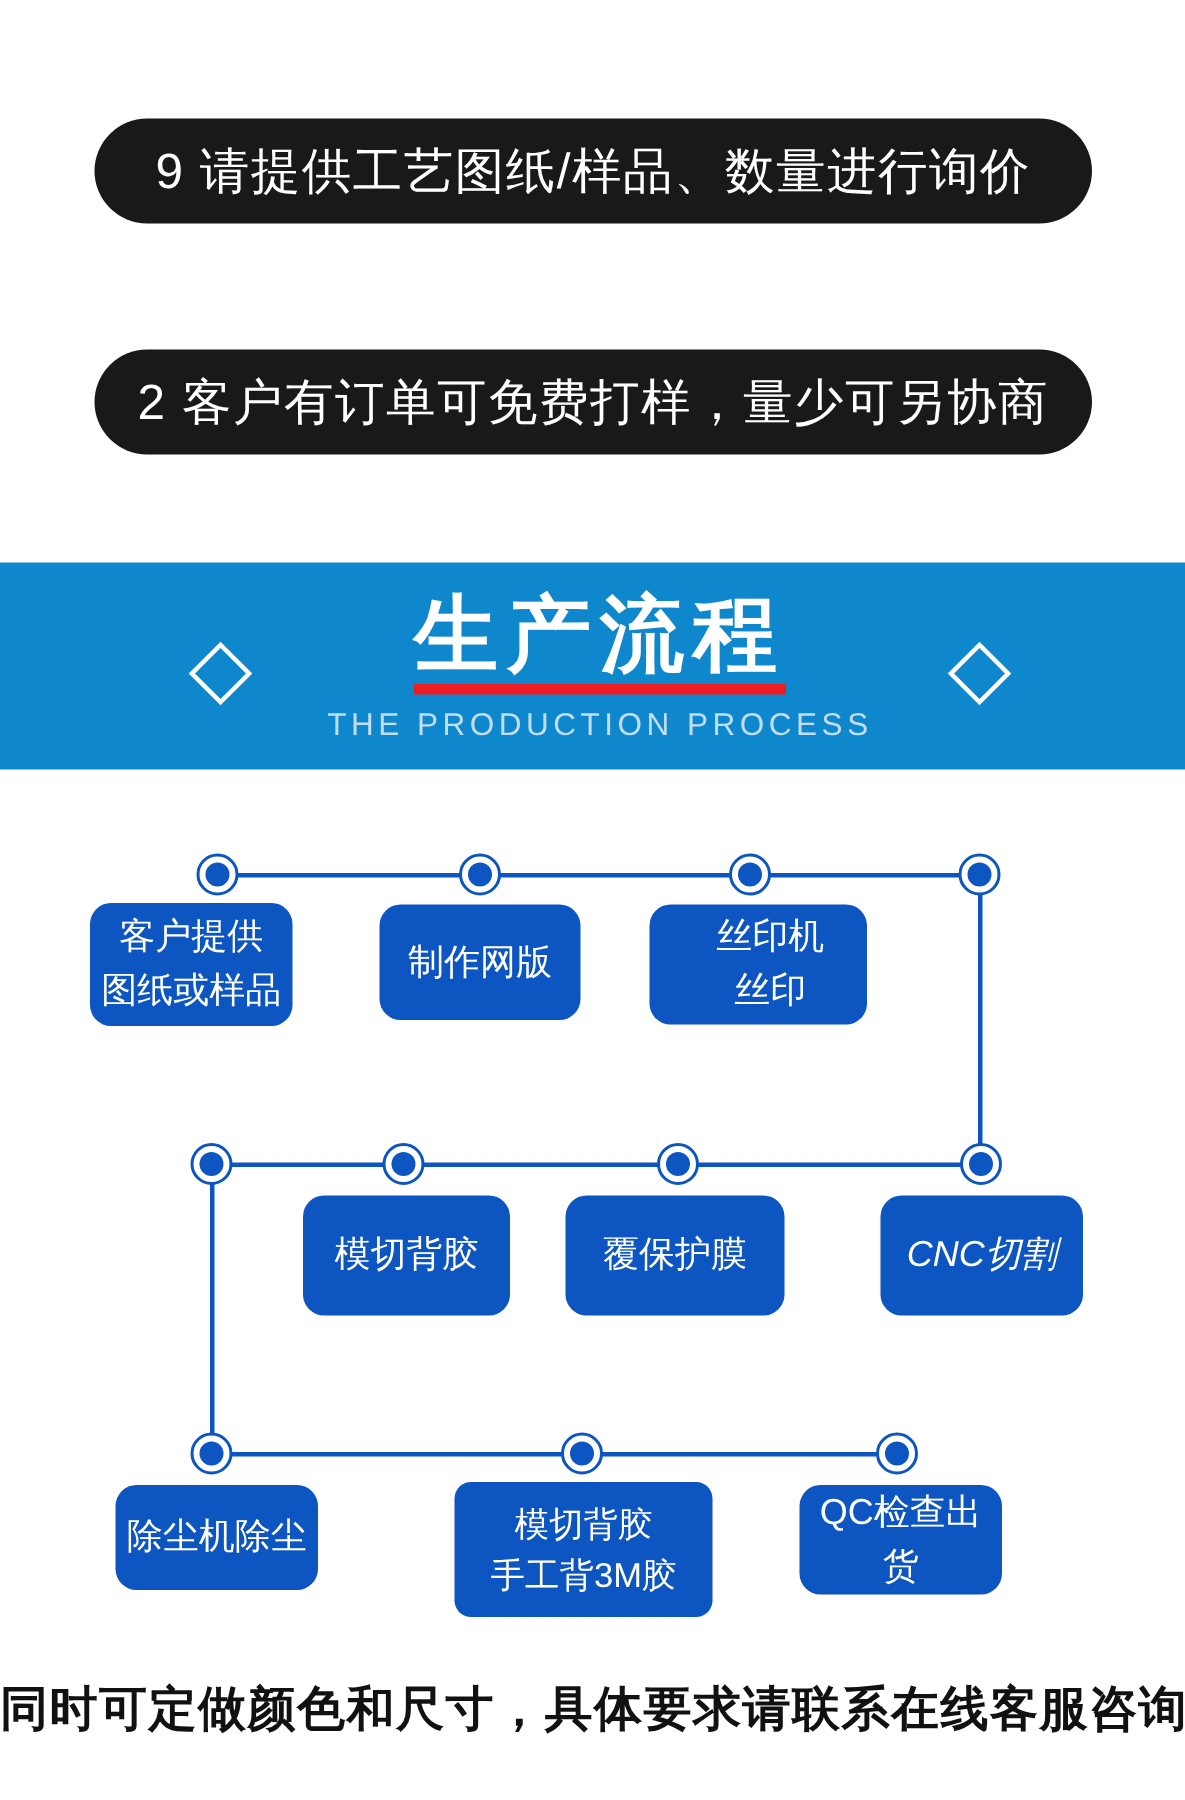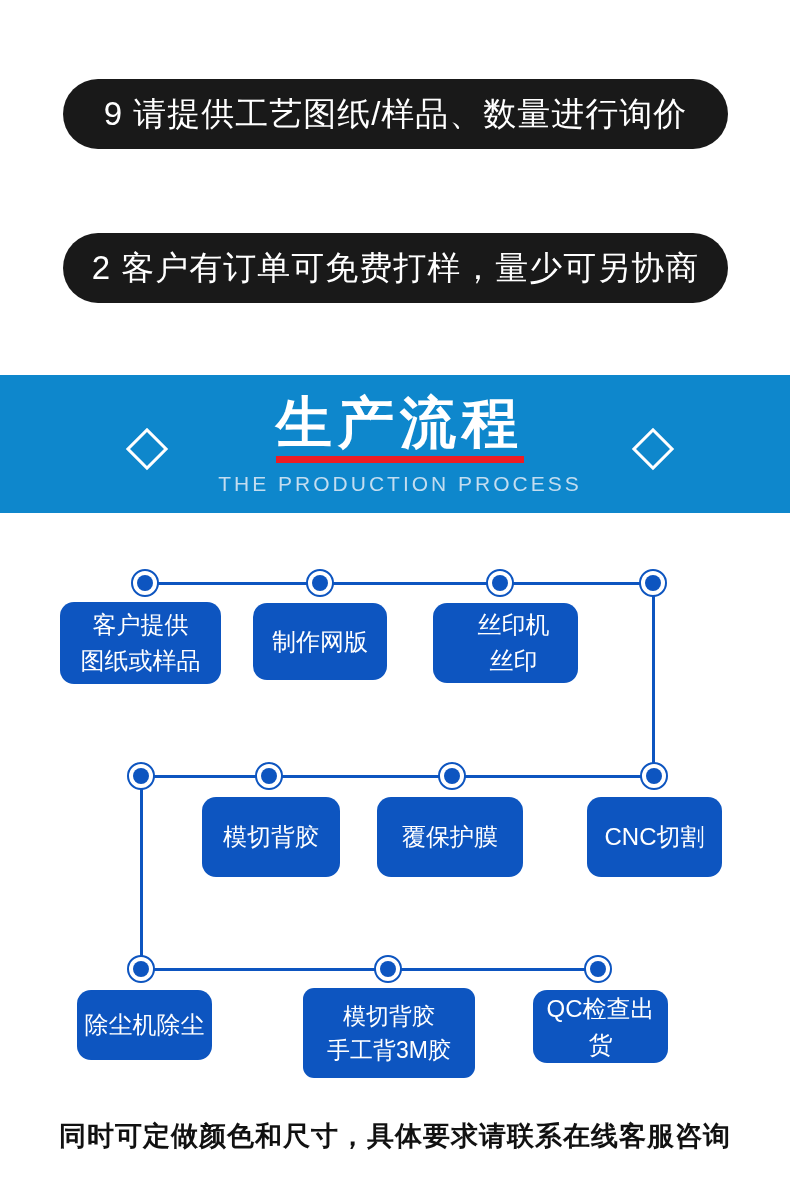--- a/index.html
+++ b/index.html
@@ -58,34 +58,34 @@
   .node-circle::after{
     content:"";position:absolute;left:50%;top:50%;width:16px;height:16px;
     transform:translate(-50%,-50%);border-radius:50%;background:var(--line-blue);
   }
   .flow-box{
     position:absolute;background:var(--box-blue);border-radius:14px;
     color:#ffffff;font-size:24px;line-height:1.5;text-align:center;
     display:flex;align-items:center;justify-content:center;
     white-space:pre-line;padding:4px;
   }
-  .box-1{left:60px;top:602px;width:161px;height:82px;}
+  .box-1{left:60px;top:602px;width:135px;height:82px;}
   .box-2{left:253px;top:603px;width:134px;height:77px;}
   .box-3{left:433px;top:603px;width:145px;height:80px;padding-left:20px;}
   .box-4{left:202px;top:797px;width:138px;height:80px;}
   .box-5{left:377px;top:797px;width:146px;height:80px;}
-  .box-6{left:587px;top:797px;width:135px;height:80px;}
+  .box-6{left:587px;top:797px;width:135px;height:80px;font-style:italic;}
   .box-7{left:77px;top:990px;width:135px;height:70px;}
   .box-8{left:303px;top:988px;width:172px;height:90px;font-size:23px;border-radius:11px;}
   .box-9{left:533px;top:990px;width:135px;height:73px;}
 
   
   .footer-headline{
     position:absolute;left:0;top:1118px;width:790px;text-align:center;
-    color:var(--headline-black);font-size:27px;font-weight:bold;
+    color:var(--headline-black);font-size:32px;font-weight:bold;
     letter-spacing:1px;white-space:nowrap;
   }
   .footer-note{
     position:absolute;left:0;top:1166px;width:790px;text-align:center;
     color:var(--note-gray);font-size:19px;white-space:nowrap;
   }
 </style>
 </head>
 <body>
 

